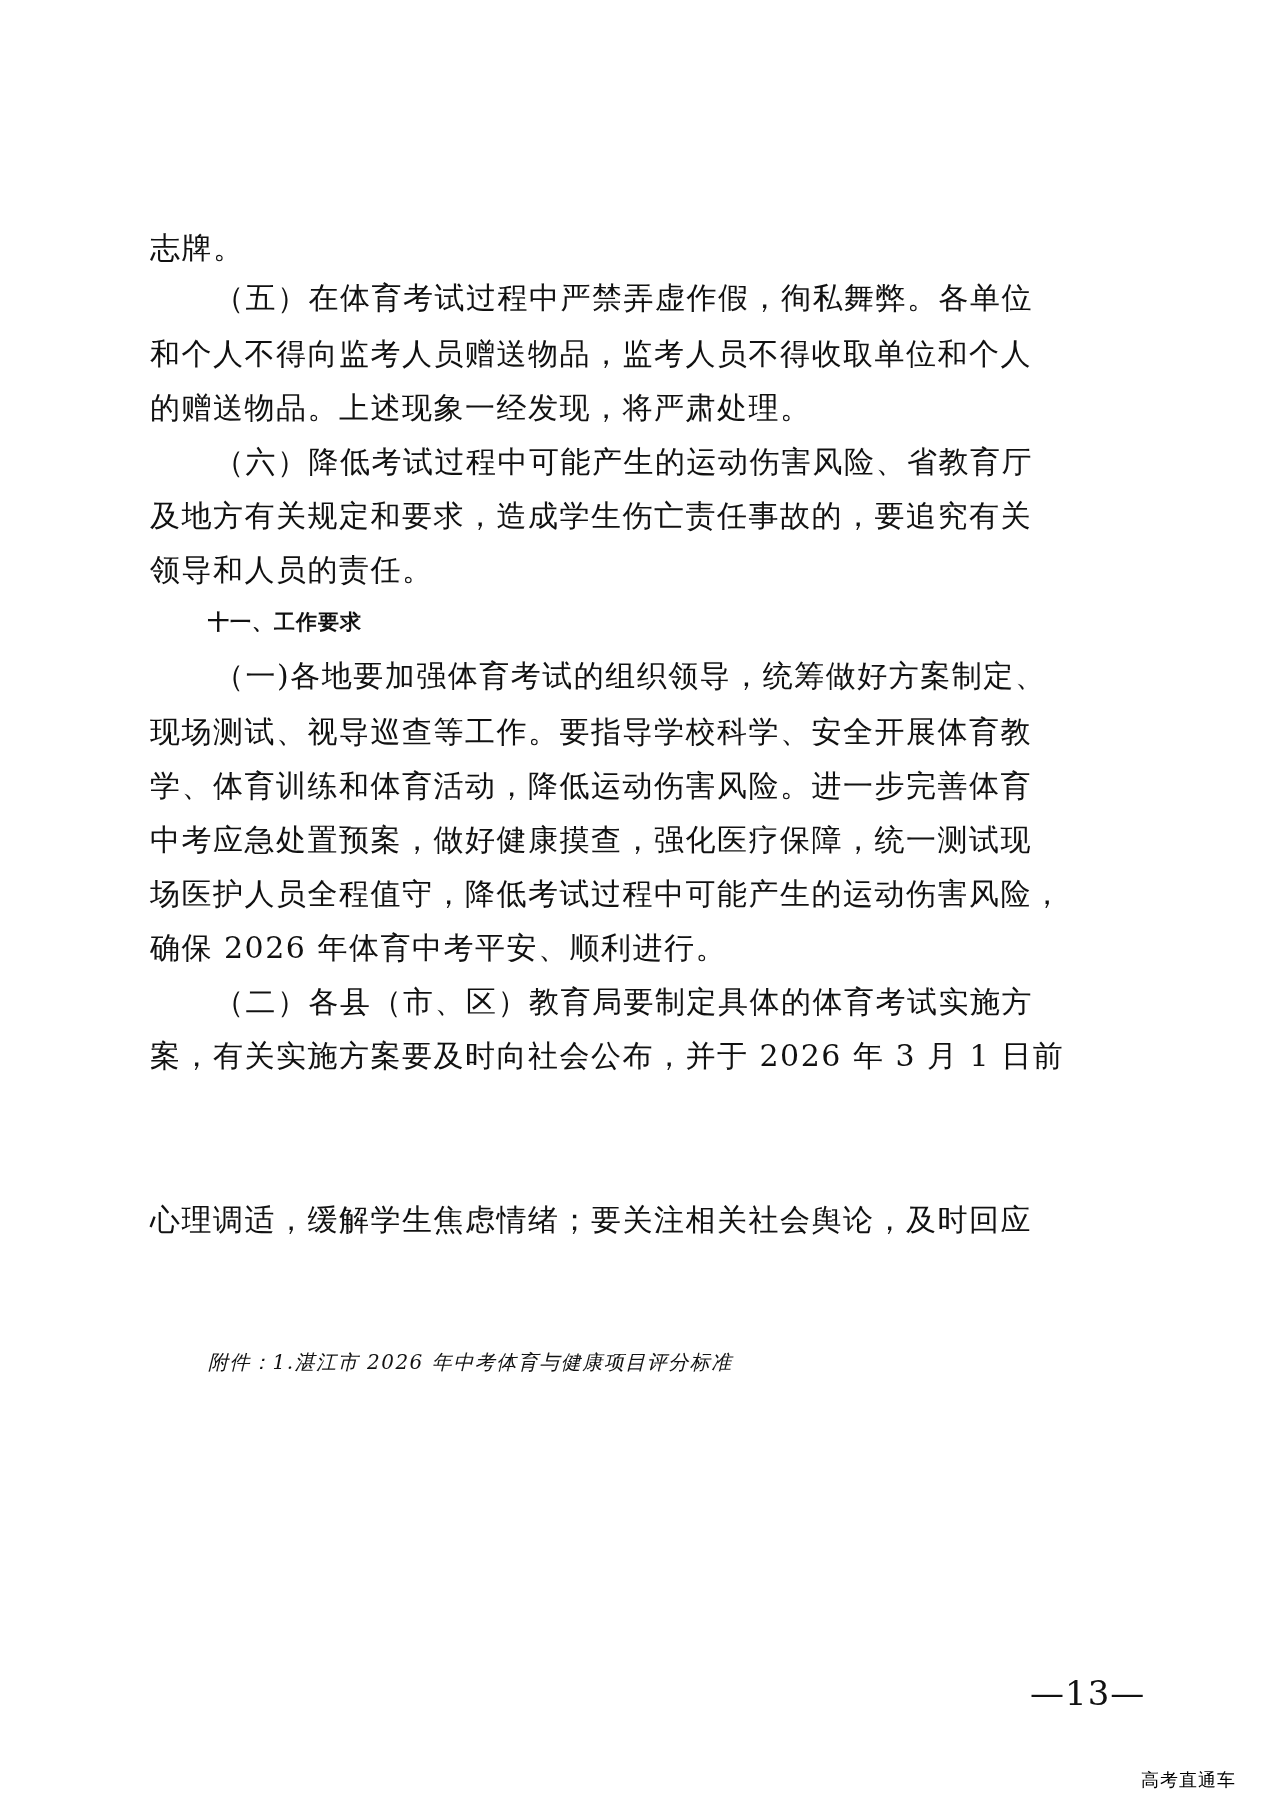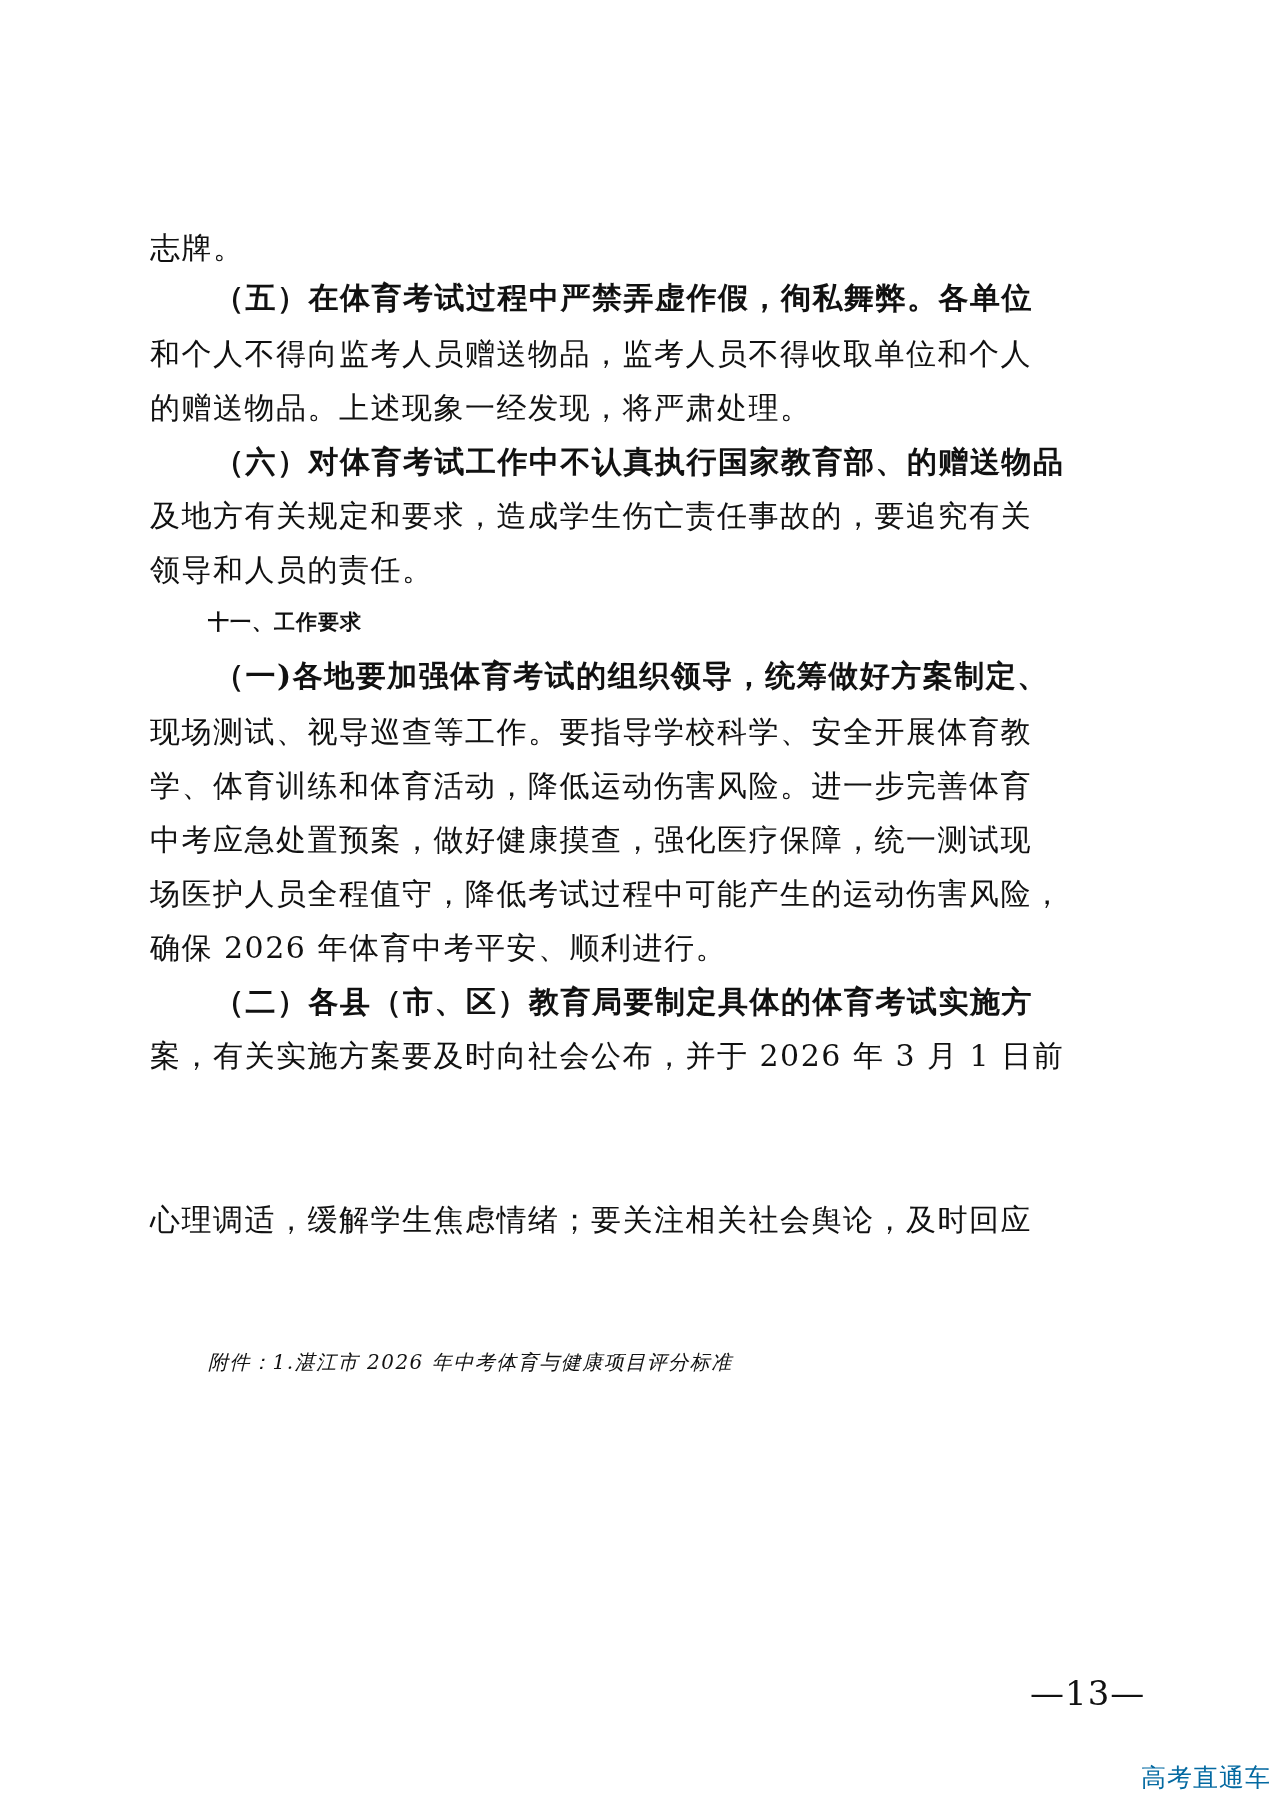--- a/index.html
+++ b/index.html
@@ -35,21 +35,20 @@
       text-align: justify;
       text-align-last: justify;
     }
     .line.last {
       text-align-last: left;
     }
     .line.indent {
       left: 150px;
       padding-left: 64px;
       width: 756px;
-      font-weight: bold;
     }
     .heading {
       position: absolute;
       left: 208px;
       font-family: "DejaVu Sans", "Liberation Sans", sans-serif;
       font-size: 21px;
       line-height: 40px;
       font-weight: bold;
       letter-spacing: 1px;
       white-space: nowrap;
@@ -69,39 +68,39 @@
       top: 1660px;
       font-size: 34px;
       line-height: 34px;
       white-space: nowrap;
       letter-spacing: 1px;
     }
     .watermark {
       position: absolute;
       left: 1141px;
       top: 1752px;
-      font-family: Liberation Mono, monospace;
-      font-size: 25px;
+      font-family: Liberation Serif, serif;
+      font-size: 18px;
       line-height: 24px;
-      color: #0369a1;
+      color: #000000;
       white-space: nowrap;
       letter-spacing: 1px;
     }
   </style>
 </head>
 <body>
 
 <div class="page">
   <div class="line last" style="top:212px">志牌。</div>
 
   <div class="line indent" style="top:262px">（五）在体育考试过程中严禁弄虚作假，徇私舞弊。各单位</div>
   <div class="line" style="top:318px">和个人不得向监考人员赠送物品，监考人员不得收取单位和个人</div>
   <div class="line last" style="top:372px">的赠送物品。上述现象一经发现，将严肃处理。</div>
 
-  <div class="line indent" style="top:426px">（六）对体育考试工作中不认真执行国家教育部、的赠送物品</div>
+  <div class="line indent" style="top:426px">（六）降低考试过程中可能产生的运动伤害风险、省教育厅</div>
   <div class="line" style="top:480px">及地方有关规定和要求，造成学生伤亡责任事故的，要追究有关</div>
   <div class="line last" style="top:534px">领导和人员的责任。</div>
 
   <div class="heading" style="top:586px">十一、工作要求</div>
 
   <div class="line indent" style="top:640px">（一)各地要加强体育考试的组织领导，统筹做好方案制定、</div>
   <div class="line" style="top:750px">学、体育训练和体育活动，降低运动伤害风险。进一步完善体育</div>
   <div class="line" style="top:696px">现场测试、视导巡查等工作。要指导学校科学、安全开展体育教</div>
   <div class="line" style="top:804px">中考应急处置预案，做好健康摸查，强化医疗保障，统一测试现</div>
   <div class="line" style="top:858px">场医护人员全程值守，降低考试过程中可能产生的运动伤害风险，</div>

